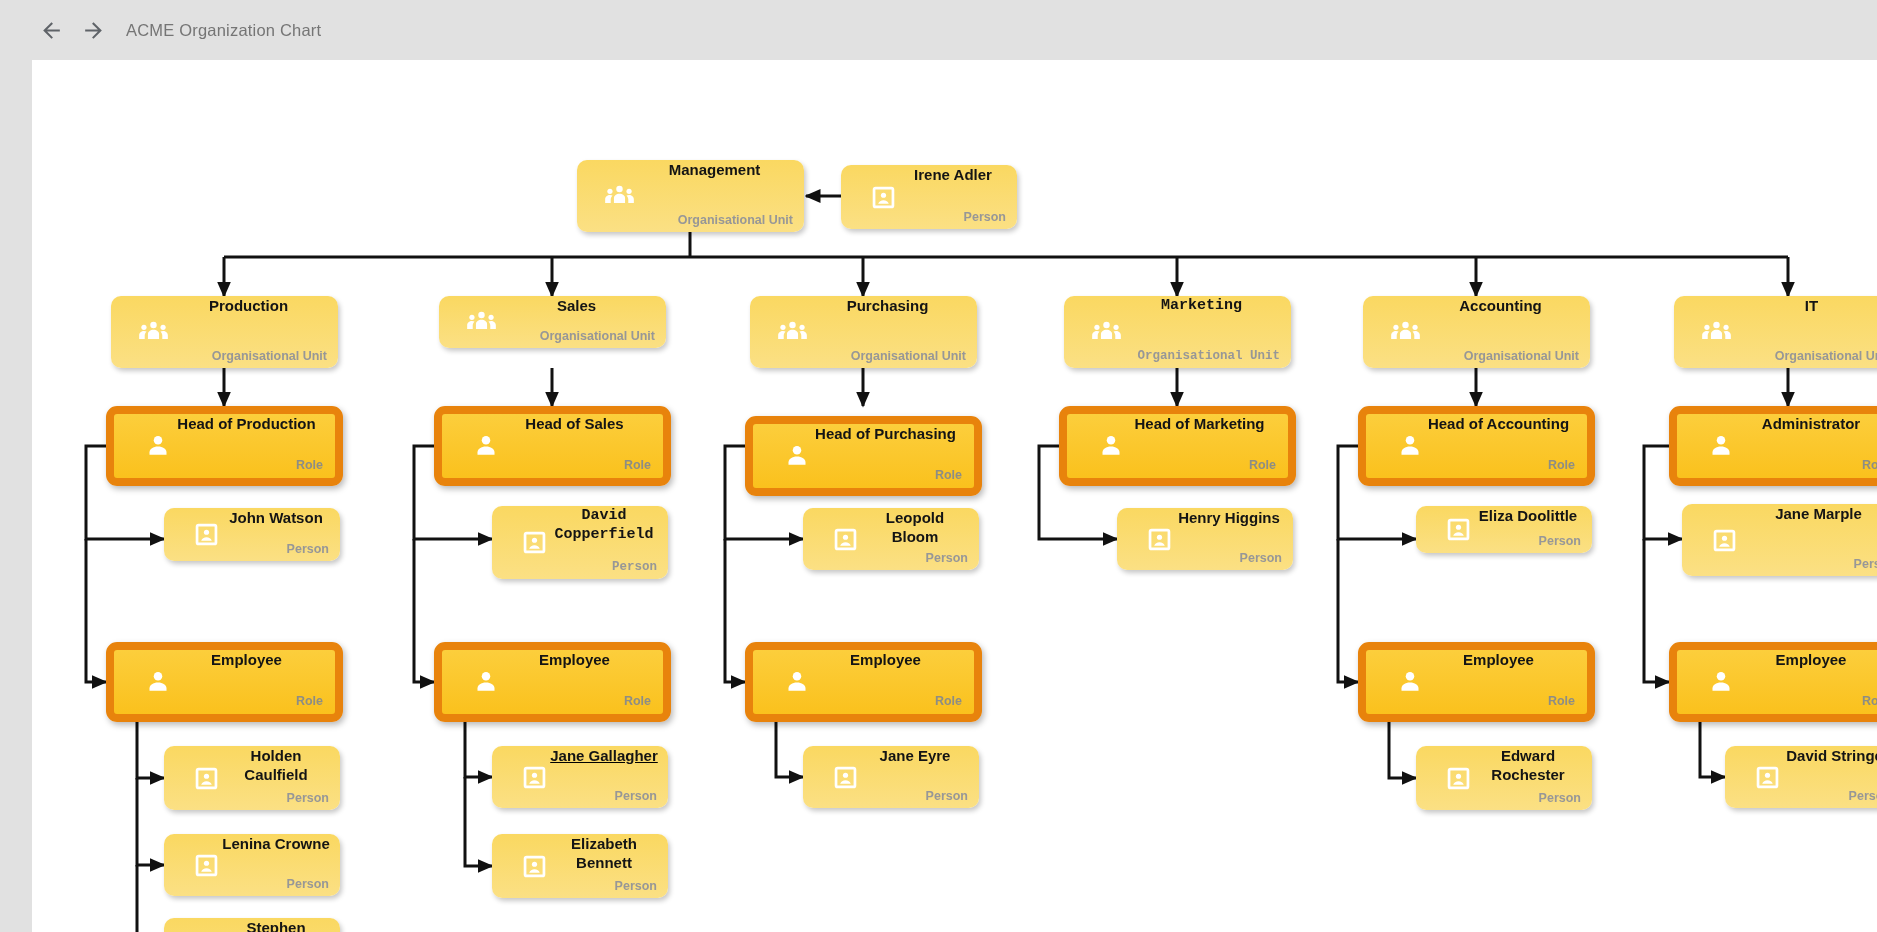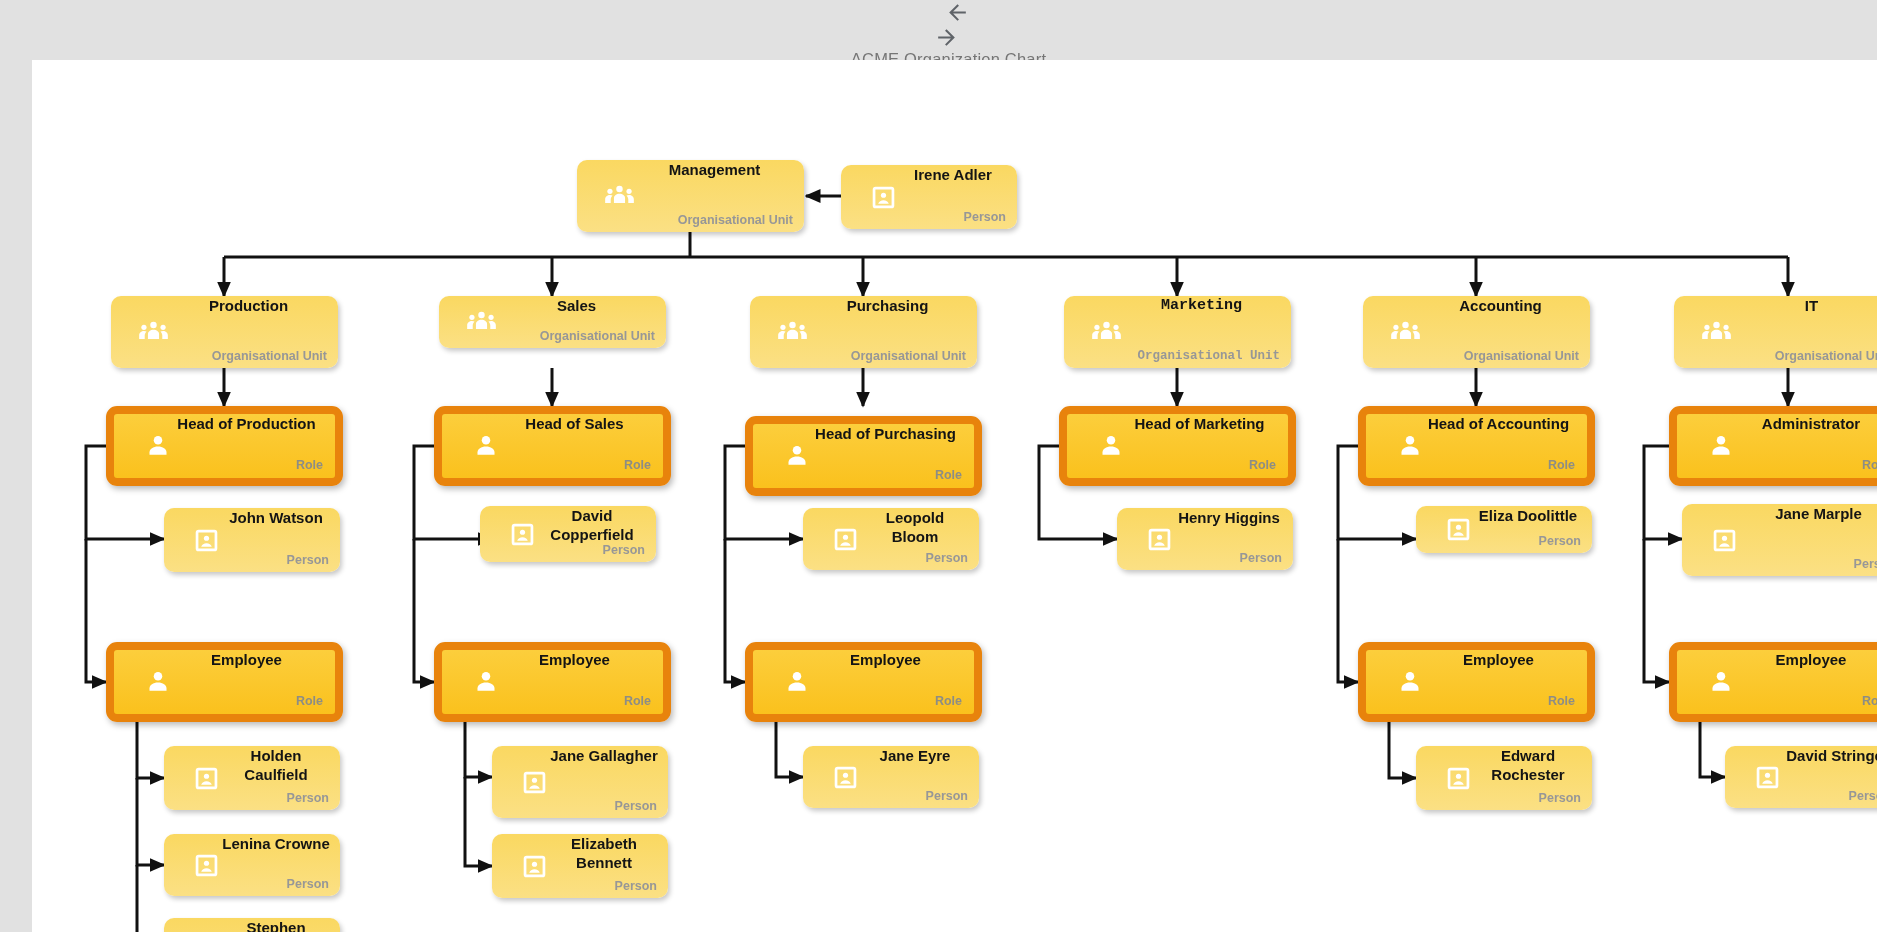--- a/index.html
+++ b/index.html
@@ -4,21 +4,21 @@
 <style>
   html,body{margin:0;padding:0;}
   body{
     width:1877px;height:932px;overflow:hidden;position:relative;
     background:#e1e1e1;
     font-family:"Liberation Sans","DejaVu Sans",sans-serif;
   }
   
   #topbar{
     position:absolute;left:0;top:0;width:1877px;height:60px;
-    background:#e1e1e1;display:flex;align-items:center;flex-direction:column;
+    background:#e1e1e1;display:flex;align-items:center;
   }
   .nav-btn{width:26px;height:26px;margin-left:16px;cursor:pointer;display:flex;align-items:center;justify-content:center;}
   .nav-btn:first-child{margin-left:38px;}
   #page-title{margin-left:20px;font-size:16.5px;color:#757575;font-weight:500;letter-spacing:.2px;}
   
   #canvas{
     position:absolute;left:32px;top:60px;right:0;bottom:0;
     background:#ffffff;
   }
   #diagram{position:absolute;left:0;top:0;width:1877px;height:932px;pointer-events:none;}
@@ -281,32 +281,32 @@
       <div class="node role" style="left: 1637px; top: 346px; width: 224px; height: 64px;">
         <span class="icon">
           <svg width="30" height="30" viewBox="0 0 24 24">
             <circle cx="12" cy="7.4" r="3.4" fill="#fff"></circle>
             <path fill="#fff" d="M12 12.4c3.8 0 6.8 2 6.8 4.5V19H5.2v-2.1c0-2.5 3-4.5 6.8-4.5z"></path>
           </svg>
         </span>
         <div class="label">Administrator</div>
         <div class="tlabel">Role</div>
       </div>
-      <div class="node person" style="left: 132px; top: 448px; width: 176px; height: 64px;">
+      <div class="node person" style="left: 132px; top: 448px; width: 176px; height: 53px;">
         <span class="icon">
           <svg width="27" height="27" viewBox="0 0 24 24">
             <rect x="3.6" y="3.6" width="16.8" height="16.8" rx="1.4" fill="none" stroke="#fff" stroke-width="2.4"></rect>
             <circle cx="12" cy="10" r="2.3" fill="#fff"></circle>
             <path fill="#fff" d="M7.3 17.6c.6-1.9 2.5-3.1 4.7-3.1s4.1 1.2 4.7 3.1z"></path>
           </svg>
         </span>
         <div class="label">John Watson</div>
         <div class="tlabel">Person</div>
       </div>
-      <div class="node person" style="left: 448px; top: 446px; width: 176px; height: 56px;">
+      <div class="node person" style="left: 460px; top: 446px; width: 176px; height: 73px; font-family: Liberation Mono, monospace;">
         <span class="icon">
           <svg width="27" height="27" viewBox="0 0 24 24">
             <rect x="3.6" y="3.6" width="16.8" height="16.8" rx="1.4" fill="none" stroke="#fff" stroke-width="2.4"></rect>
             <circle cx="12" cy="10" r="2.3" fill="#fff"></circle>
             <path fill="#fff" d="M7.3 17.6c.6-1.9 2.5-3.1 4.7-3.1s4.1 1.2 4.7 3.1z"></path>
           </svg>
         </span>
         <div class="label">David Copperfield</div>
         <div class="tlabel">Person</div>
       </div>
@@ -422,21 +422,21 @@
             <circle cx="12" cy="10" r="2.3" fill="#fff"></circle>
             <path fill="#fff" d="M7.3 17.6c.6-1.9 2.5-3.1 4.7-3.1s4.1 1.2 4.7 3.1z"></path>
           </svg>
         </span>
         <div class="label">Lenina Crowne</div>
         <div class="tlabel">Person</div>
       </div>
       <div class="node person" style="left: 132px; top: 858px; width: 176px; height: 64px;">
         <div class="label">Stephen Dedalus</div>
       </div>
-      <div class="node person" style="left: 460px; top: 686px; width: 176px; height: 72px;">
+      <div class="node person" style="left: 460px; top: 686px; width: 176px; height: 62px; text-decoration: underline;">
         <span class="icon">
           <svg width="27" height="27" viewBox="0 0 24 24">
             <rect x="3.6" y="3.6" width="16.8" height="16.8" rx="1.4" fill="none" stroke="#fff" stroke-width="2.4"></rect>
             <circle cx="12" cy="10" r="2.3" fill="#fff"></circle>
             <path fill="#fff" d="M7.3 17.6c.6-1.9 2.5-3.1 4.7-3.1s4.1 1.2 4.7 3.1z"></path>
           </svg>
         </span>
         <div class="label">Jane Gallagher</div>
         <div class="tlabel">Person</div>
       </div>

